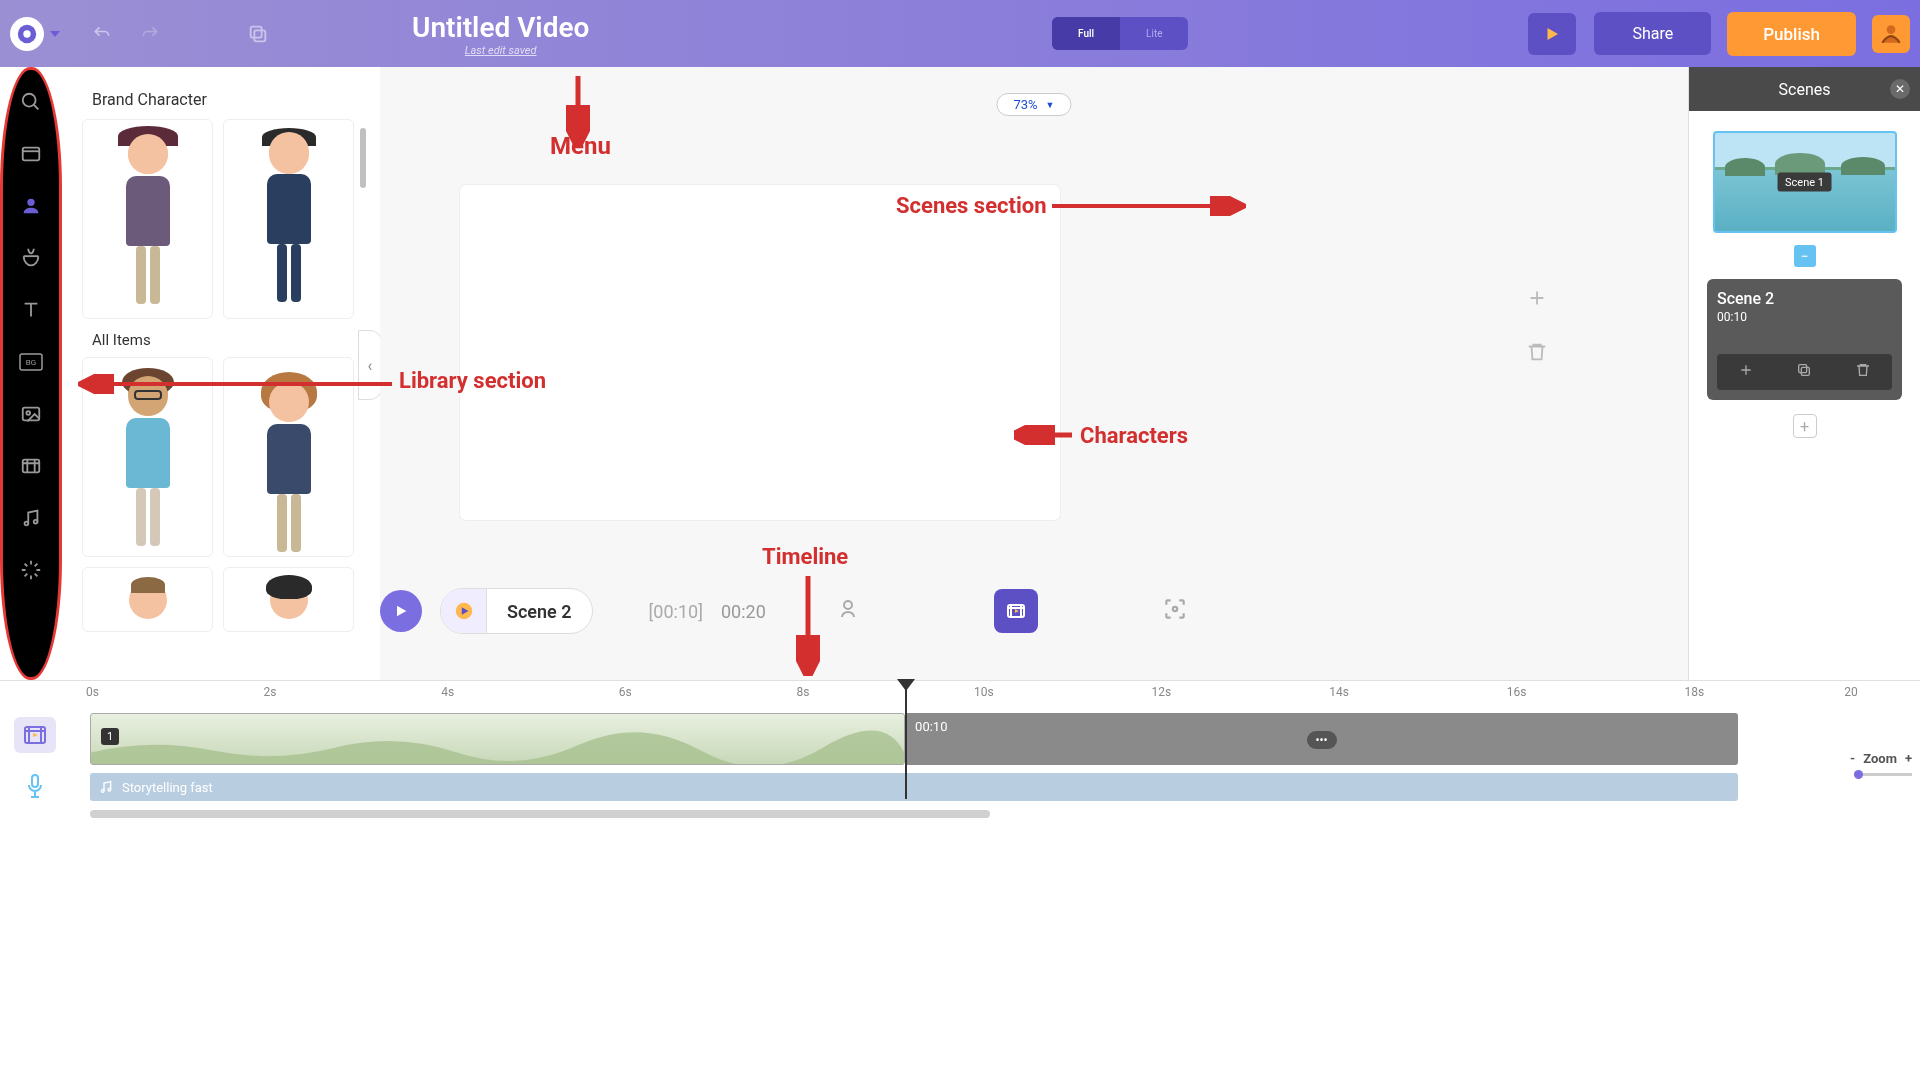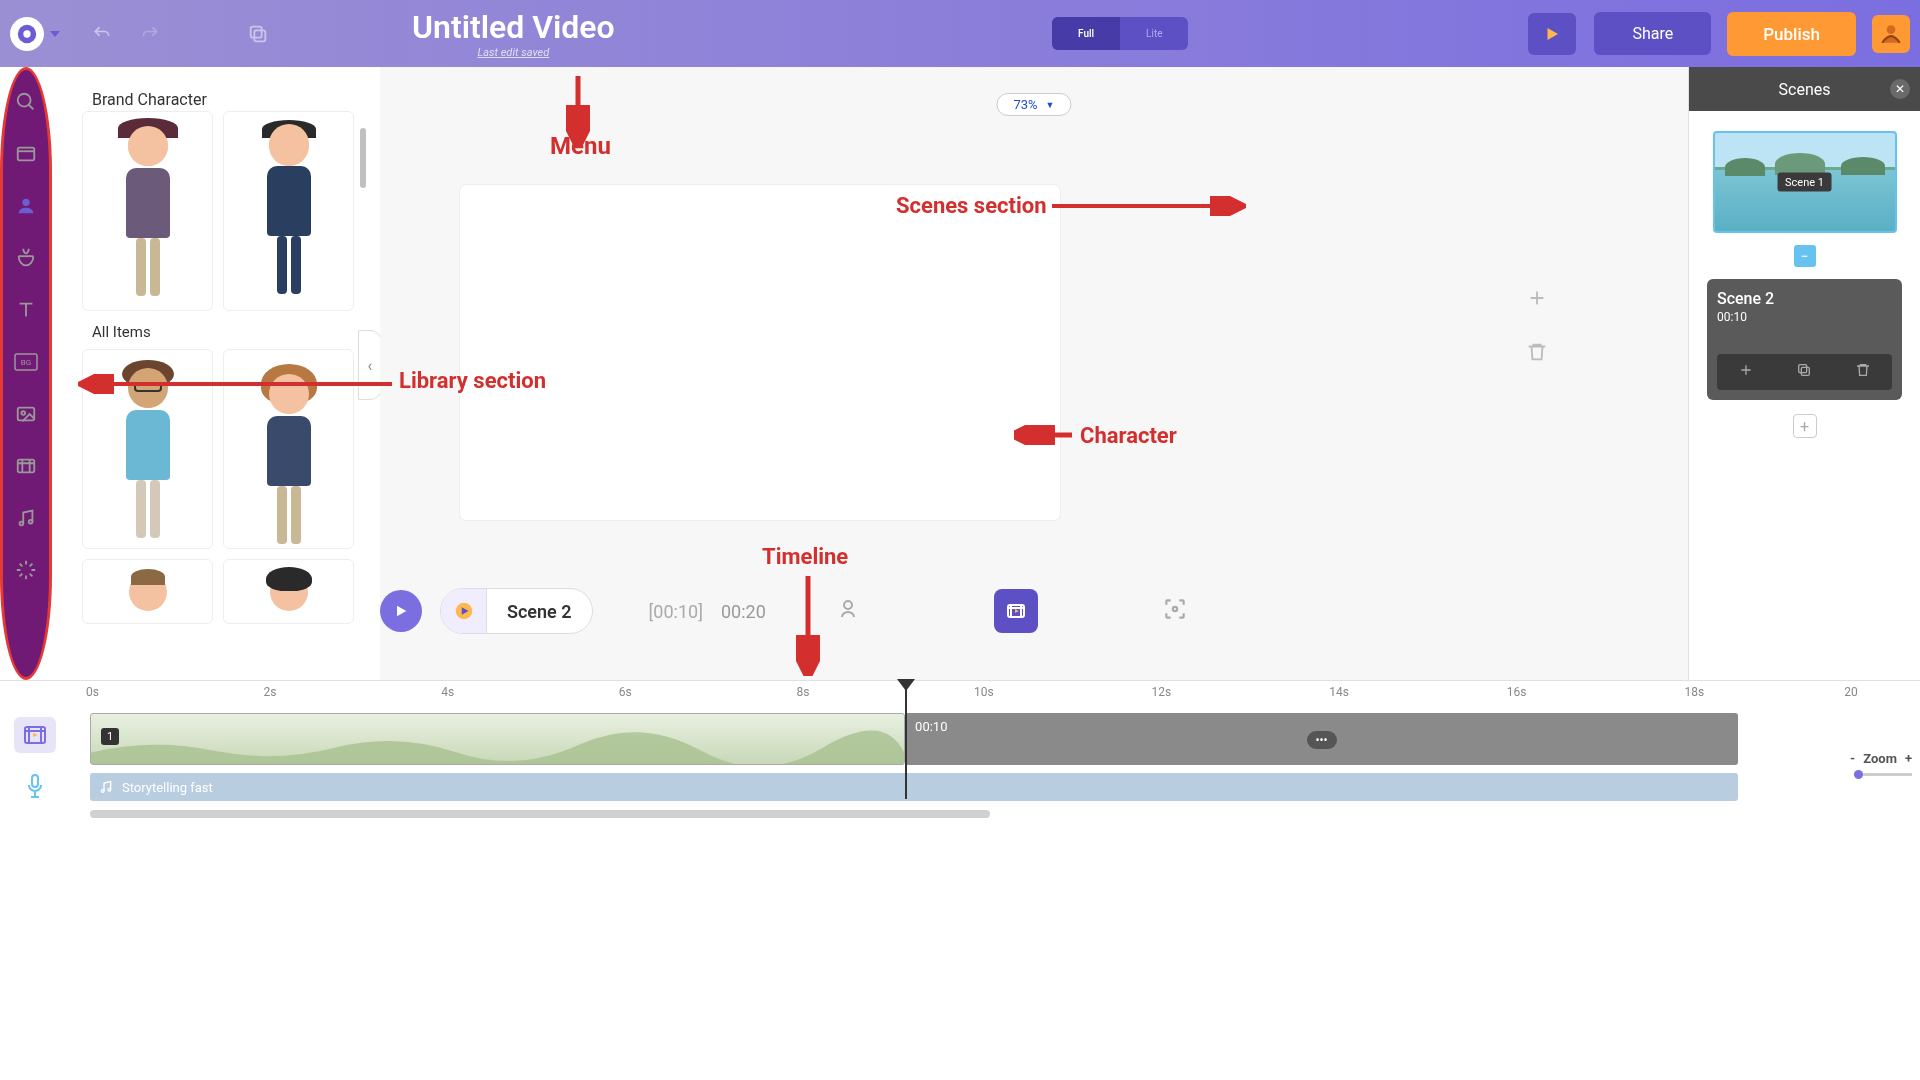--- a/index.html
+++ b/index.html
@@ -6,41 +6,41 @@
 body { width: 1920px; height: 1080px; overflow: hidden; background: #fff; position: relative; }
 
 
 .topbar { height: 67px; background: linear-gradient(90deg, #9b8fd4 0%, #7b6ee0 100%); display: flex; align-items: center; padding: 0 10px; }
 .logo { width: 34px; height: 34px; background: #fff; border-radius: 50%; display: flex; align-items: center; justify-content: center; margin-right: 6px; font-size: 20px; }
 .chev-down { width: 0; height: 0; border-left: 5px solid transparent; border-right: 5px solid transparent; border-top: 6px solid #6b5dd3; margin-right: 18px; }
 .topbar-btn { width: 48px; height: 48px; display: flex; align-items: center; justify-content: center; cursor: pointer; opacity: 0.5; }
 .undo-icon, .redo-icon { width: 20px; height: 20px; }
 .copy-icon { width: 22px; height: 22px; }
 .title-block { margin-left: 130px; text-align: center; }
-.title-text { font-size: 32px; font-weight: 600; color: #fff; }
+.title-text { font-size: 28px; font-weight: 600; color: #fff; }
 .subtitle-text { font-size: 11px; font-style: italic; color: #e0dcf5; text-decoration: underline; }
 .mode-toggle { display: flex; background: #5d4fc4; border-radius: 6px; overflow: hidden; margin-left: auto; margin-right: 340px; }
 .mode-btn { padding: 11px 26px; color: #b5acf0; font-size: 10px; cursor: pointer; }
 .mode-btn.active { background: #473ba8; color: #fff; font-weight: 500; }
 .play-btn-top { width: 48px; height: 42px; background: #5d4fc4; border-radius: 6px; display: flex; align-items: center; justify-content: center; margin-right: 18px; cursor: pointer; }
 .share-btn { padding: 12px 38px; background: #5d4fc4; color: #fff; border-radius: 6px; font-size: 16px; margin-right: 16px; cursor: pointer; }
 .publish-btn { padding: 12px 36px; background: #ff9933; color: #fff; border-radius: 6px; font-size: 17px; font-weight: 500; margin-right: 16px; cursor: pointer; }
 .user-avatar { width: 38px; height: 38px; background: #ff9933; border-radius: 6px; display: flex; align-items: center; justify-content: center; }
 
 
-.left-rail { position: absolute; left: 0; top: 67px; width: 52px; height: 613px; background: #701a75; display: flex; flex-direction: column; align-items: center; padding-top: 18px; gap: 24px; border: 3px solid #e53935; border-radius: 30px / 120px; }
+.left-rail { position: absolute; left: 0; top: 67px; width: 62px; height: 613px; background: #000000; display: flex; flex-direction: column; align-items: center; padding-top: 18px; gap: 24px; border: 3px solid #e53935; border-radius: 30px / 120px; }
 .rail-icon { width: 28px; height: 28px; display: flex; align-items: center; justify-content: center; color: #999; cursor: pointer; }
 .rail-icon.active { color: #6b5dd3; }
 
 
 .library { position: absolute; left: 78px; top: 78px; width: 280px; height: 600px; }
 .lib-tabs { display: flex; background: #2b2b2b; border-radius: 8px; height: 40px; align-items: center; }
 .lib-tab { flex: 1; display: flex; align-items: center; justify-content: center; gap: 8px; color: #fff; font-size: 17px; height: 100%; cursor: pointer; }
 .lib-tab-add { width: 60px; background: #3a3a3a; border-radius: 0 8px 8px 0; display: flex; align-items: center; justify-content: center; height: 100%; cursor: pointer; color: #999; }
-.section-title { margin: 12px 0 2px 14px; font-size: 16px; color: #333; }
+.section-title { margin: 12px 0 10px 14px; font-size: 16px; color: #333; }
 .char-grid { display: grid; grid-template-columns: 1fr 1fr; gap: 10px; padding: 0 4px; }
 .char-card { height: 200px; background: #fff; border: 1px solid #eee; border-radius: 6px; display: flex; align-items: center; justify-content: center; cursor: pointer; }
 .char-card.half { height: 65px; }
 .lib-sep { margin: 12px 0 8px 14px; font-size: 15px; color: #333; }
 .lib-scroll { position: absolute; right: -8px; top: 50px; width: 6px; height: 60px; background: #c0c0c0; border-radius: 3px; }
 
 
 .collapse-h { position: absolute; left: 358px; top: 330px; width: 24px; height: 70px; background: #fff; border: 1px solid #ddd; border-radius: 0 12px 12px 0; display: flex; align-items: center; justify-content: center; color: #888; cursor: pointer; }
 
 
@@ -456,18 +456,18 @@
 <div class="anno" style="left:399px;top:368px">Library section</div>
 
 <div class="anno" style="left:896px;top:193px">Scenes section</div>
 <svg class="arrow-svg" style="left:1052px;top:196px" width="194" height="20">
     <line x1="0" y1="10" x2="178" y2="10" stroke="#d32f2f" stroke-width="4" marker-end="url(#ah1)"></line>
   </svg>
 
 <svg class="arrow-svg" style="left:1014px;top:425px" width="58" height="20">
     <line x1="58" y1="10" x2="16" y2="10" stroke="#d32f2f" stroke-width="5" marker-end="url(#ah1)"></line>
   </svg>
-<div class="anno" style="left:1080px;top:423px">Character</div>
+<div class="anno" style="left:1080px;top:423px">Characters</div>
 
 <div class="anno" style="left:762px;top:544px">Timeline</div>
 <svg class="arrow-svg" style="left:796px;top:576px" width="24" height="100">
     <line x1="12" y1="0" x2="12" y2="84" stroke="#d32f2f" stroke-width="5" marker-end="url(#ah1)"></line>
   </svg>
 
 </body></html>

